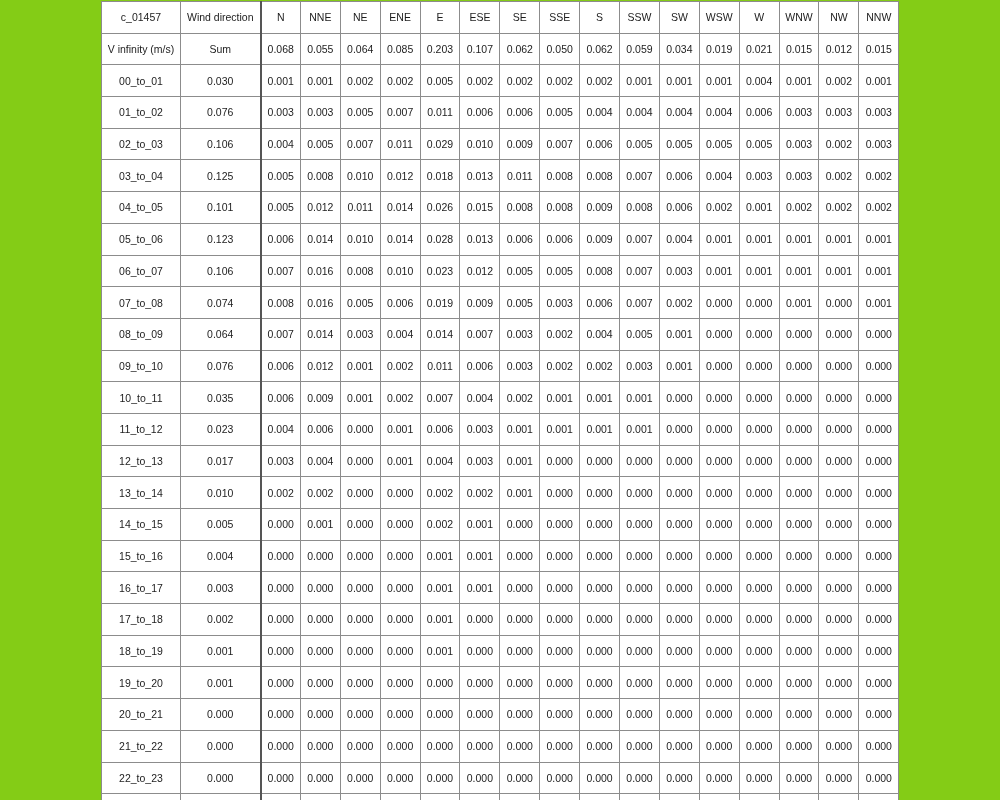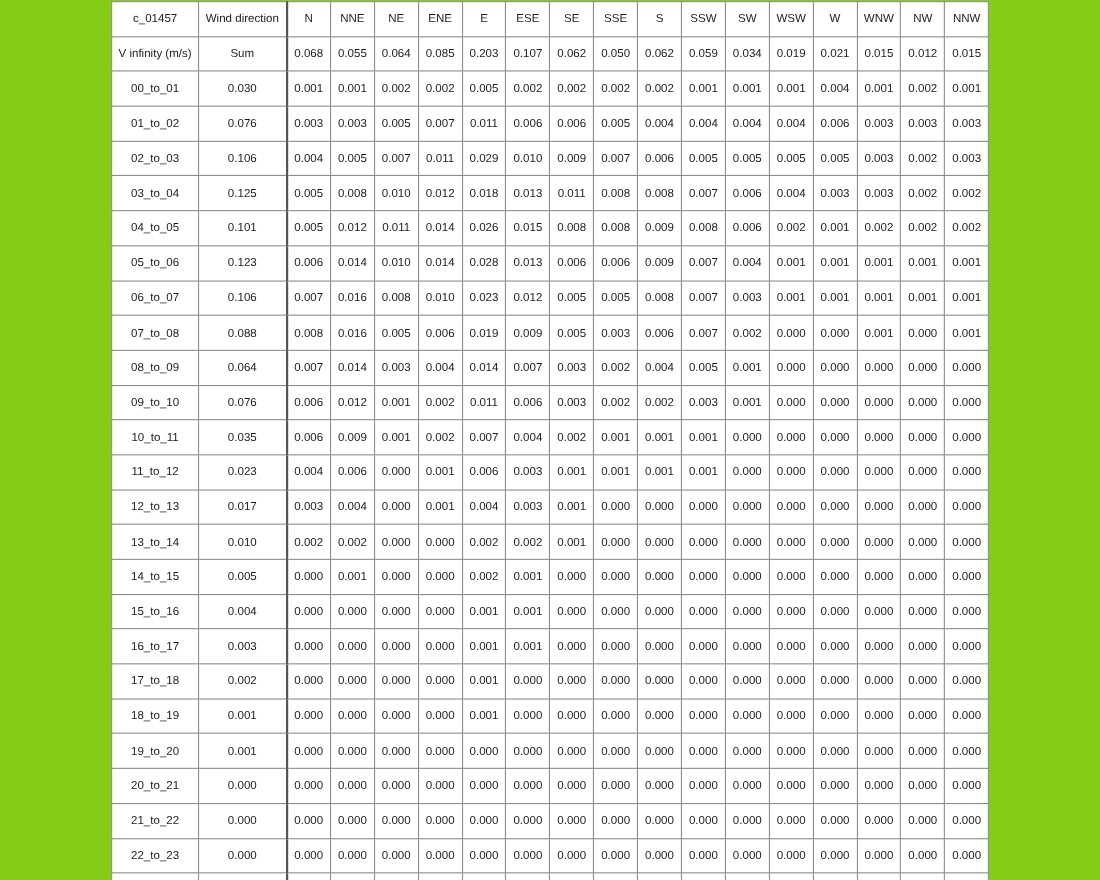--- a/index.html
+++ b/index.html
@@ -250,21 +250,21 @@
           <td>0.007</td>
           <td>0.003</td>
           <td>0.001</td>
           <td>0.001</td>
           <td>0.001</td>
           <td>0.001</td>
           <td>0.001</td>
         </tr>
         <tr>
           <td>07_to_08</td>
-          <td>0.088</td>
+          <td>0.074</td>
           <td>0.008</td>
           <td>0.016</td>
           <td>0.005</td>
           <td>0.006</td>
           <td>0.019</td>
           <td>0.009</td>
           <td>0.005</td>
           <td>0.003</td>
           <td>0.006</td>
           <td>0.007</td>

